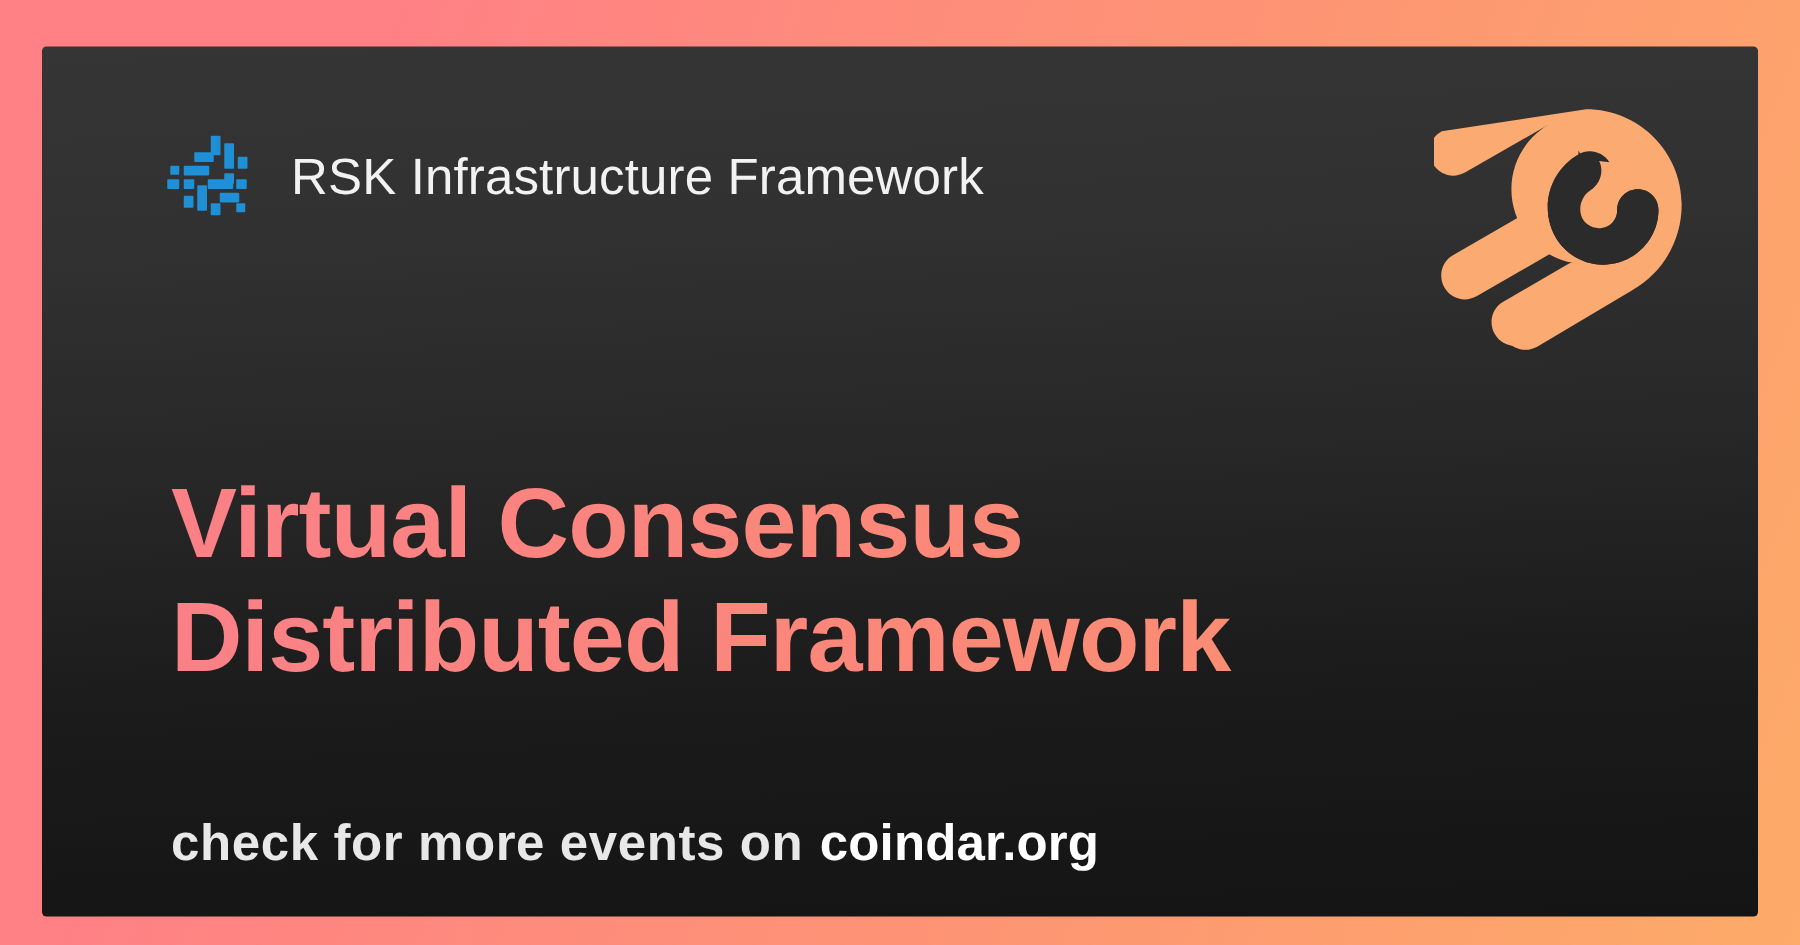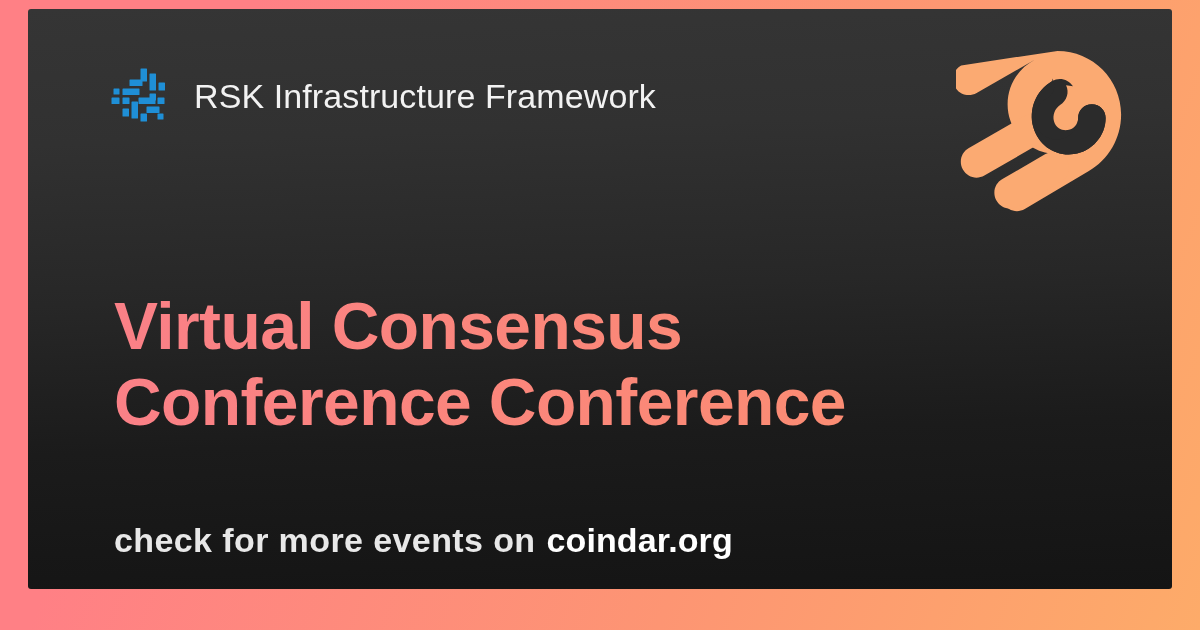--- a/index.html
+++ b/index.html
@@ -24,21 +24,21 @@
                 #ff8085 0%,
                 #ff8085 18%,
                 #fd9573 62%,
                 #fdab69 100%);
   }
 
   
   #card {
     position: absolute;
     left: 28px;
-    top: 9px;
+    top: 31px;
     width: 1144px;
     height: 580px;
     box-sizing: border-box;
     border-radius: 3px;
     background: linear-gradient(178deg,
                 #353535 0%,
                 #313131 22%,
                 #272727 48%,
                 #1b1b1b 72%,
                 #141414 100%);
@@ -242,21 +242,21 @@
                    C 149 70 142 77 142 86 C 142 100 131 111 117 111
                    C 103 111 92 100 92 86 C 92 77 97 68 105 64
                    C 114 59 117 48 112 40 Z"></path>
         </g>
       </svg>
     </div>
 
 
     <h1 id="event-title">
       <span class="line">Virtual Consensus</span>
-      <span class="line">Conference Conference</span>
+      <span class="line">Distributed Framework</span>
     </h1>
 
 
     <div id="footer">
       <span id="footer-text">check for more events on</span>
       <span id="footer-site">coindar.org</span>
     </div>
 
   </div>
 </div>

